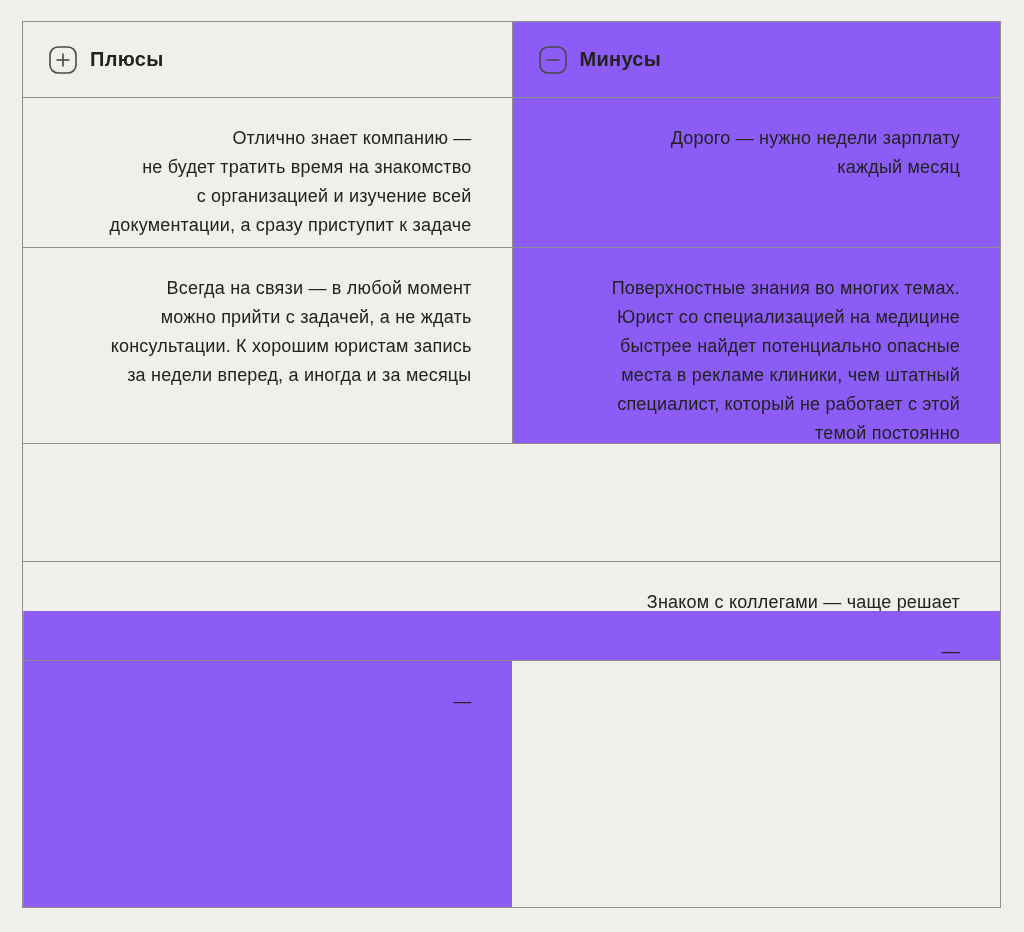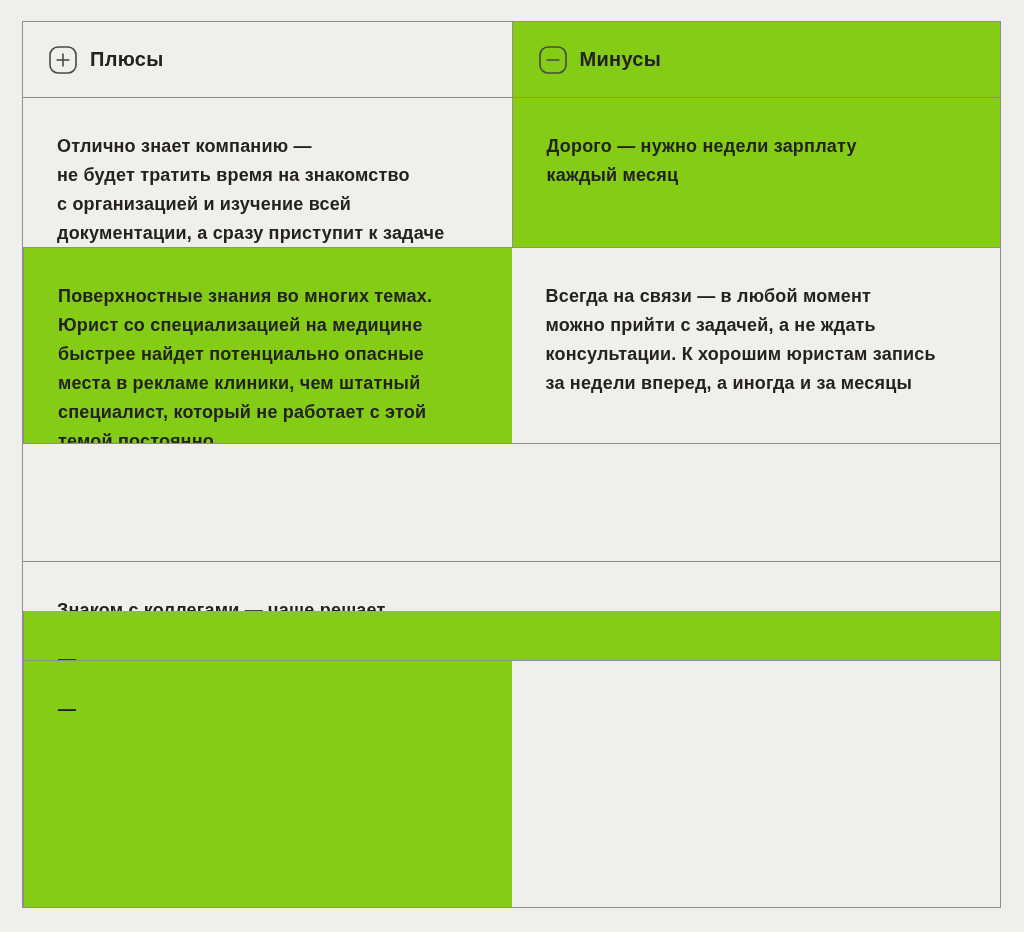--- a/index.html
+++ b/index.html
@@ -20,48 +20,48 @@
     box-sizing: border-box;
     border: 1.5px solid #8e8e8a;
     display: flex;
     flex-direction: column;
     background: #f1efe9;
   }
   .row {
     display: flex;
     flex: 0 0 auto;
     box-sizing: border-box;
+    text-align: right;
   }
   .row + .row { border-top: 1.5px solid #8e8e8a; }
   .row-header { height: 75px; }
   .row-1 { height: 150px; }
   .row-2 { height: 196px; }
   .row-3 { height: 125px; }
   .row-4 { height: 118px; }
   .row-5 { height: 99px; flex-direction: column; }
   .row-6 { flex: 1 1 auto; }
   .cell {
     flex: 0 0 50%;
     box-sizing: border-box;
     overflow: hidden;
   }
   .cell.cons {
     border-left: 1.5px solid #8e8e8a;
-    background: #84cc16;
+    background: #8b5cf6;
   }
   .cell.pros { background: #f1efe9; }
   .cell-text {
-    margin: 8px;
+    margin: 0;
     padding: 26px 40px 18px 26px;
     font-size: 18px;
     line-height: 29px;
     letter-spacing: 0.2px;
     color: #23221e;
     white-space: pre-line;
-    font-weight: bold;
   }
   .header-cell {
     display: flex;
     align-items: center;
     padding-left: 26px;
   }
   .icon-box {
     width: 28px;
     height: 28px;
     display: inline-block;
@@ -110,33 +110,33 @@
 с организацией и изучение всей
 документации, а сразу приступит к задаче</p>
     </div>
     <div class="cell cons">
       <p class="cell-text">Дорого — нужно недели зарплату
 каждый месяц</p>
     </div>
   </div>
 
   <div class="row row-2">
+    <div class="cell pros">
+      <p class="cell-text">Всегда на связи — в любой момент
+можно прийти с задачей, а не ждать
+консультации. К хорошим юристам запись
+за недели вперед, а иногда и за месяцы</p>
+    </div>
     <div class="cell cons">
       <p class="cell-text">Поверхностные знания во многих темах.
 Юрист со специализацией на медицине
 быстрее найдет потенциально опасные
 места в рекламе клиники, чем штатный
 специалист, который не работает с этой
 темой постоянно</p>
-    </div>
-    <div class="cell pros">
-      <p class="cell-text">Всегда на связи — в любой момент
-можно прийти с задачей, а не ждать
-консультации. К хорошим юристам запись
-за недели вперед, а иногда и за месяцы</p>
     </div>
   </div>
 
 
   <div class="row row-4">
   </div>
 
   <div class="row row-5">
     <div class="cell pros">
       <p class="cell-text">Знаком с коллегами — чаще решает

